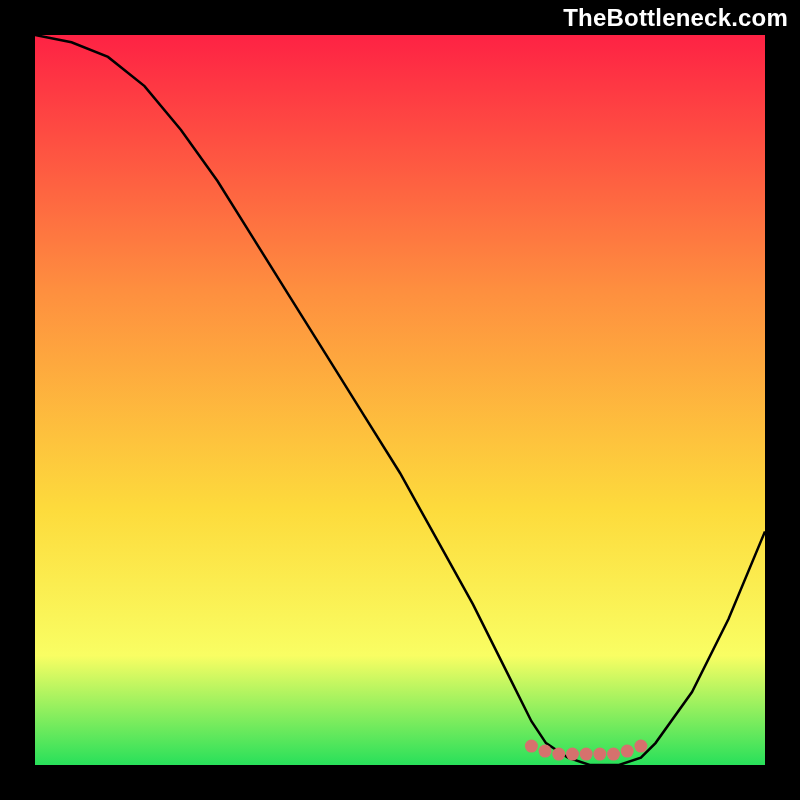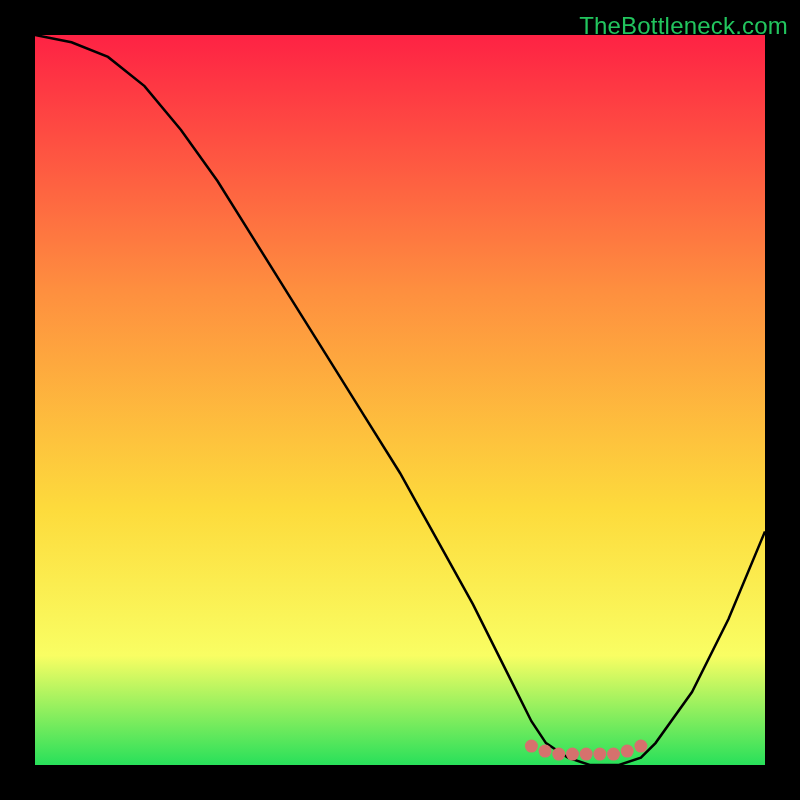--- a/index.html
+++ b/index.html
@@ -12,25 +12,25 @@
     overflow: hidden;
   }
   .frame {
     position: relative;
     width: 800px;
     height: 800px;
     background: #000;
   }
   .watermark {
     position: absolute;
-    top: 12px;
+    top: 4px;
     right: 12px;
-    color: #22c55e;
+    color: #ffffff;
     font-size: 24px;
-    font-weight: 400;
+    font-weight: 700;
     letter-spacing: 0.2px;
     user-select: none;
   }
   .plot-area {
     position: absolute;
     left: 35px;
     top: 35px;
     width: 730px;
     height: 730px;
     overflow: hidden;

